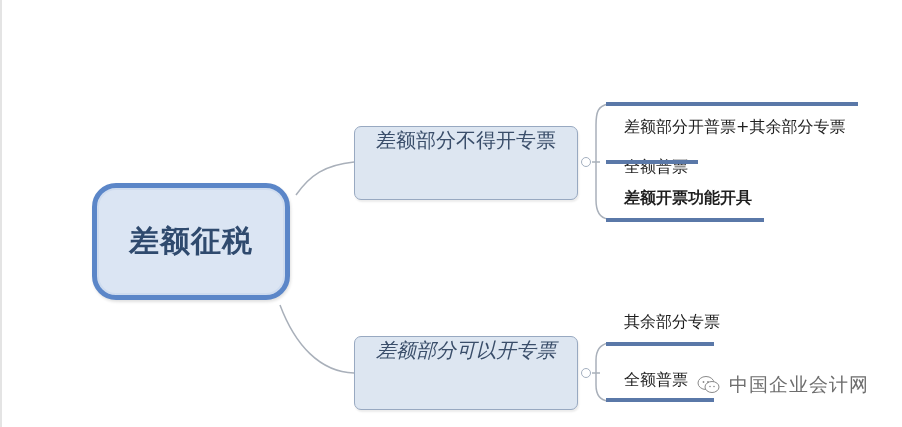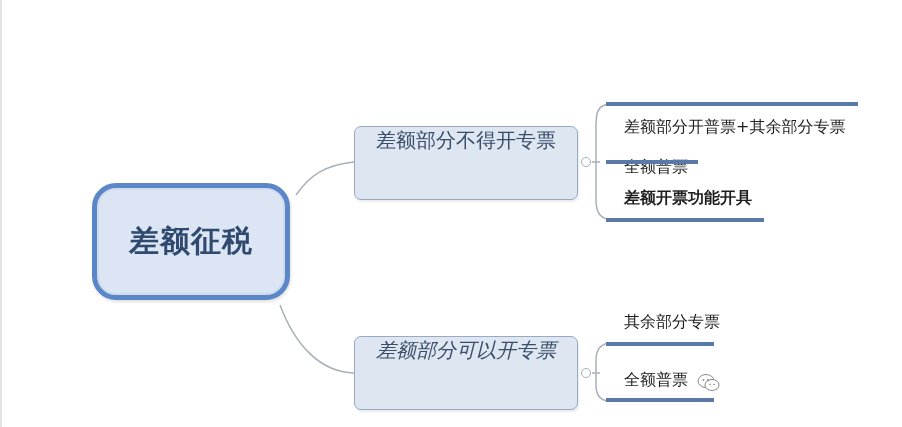--- a/index.html
+++ b/index.html
@@ -96,13 +96,14 @@
 
 <div class="watermark">
   <svg class="wm-icon" viewBox="0 0 24 22">
     <ellipse cx="9" cy="9" rx="8" ry="6.5" fill="#ffffff" stroke="#8a8a8a" stroke-width="1"></ellipse>
     <ellipse cx="15" cy="13" rx="7" ry="5.5" fill="#ffffff" stroke="#8a8a8a" stroke-width="1"></ellipse>
     <circle cx="6.5" cy="8" r="0.9" fill="#8a8a8a"></circle>
     <circle cx="11" cy="8" r="0.9" fill="#8a8a8a"></circle>
     <circle cx="13" cy="12.5" r="0.8" fill="#8a8a8a"></circle>
     <circle cx="17" cy="12.5" r="0.8" fill="#8a8a8a"></circle>
   </svg>
+  <span>中国企业会计网</span>
 </div>
 
 </body></html>

